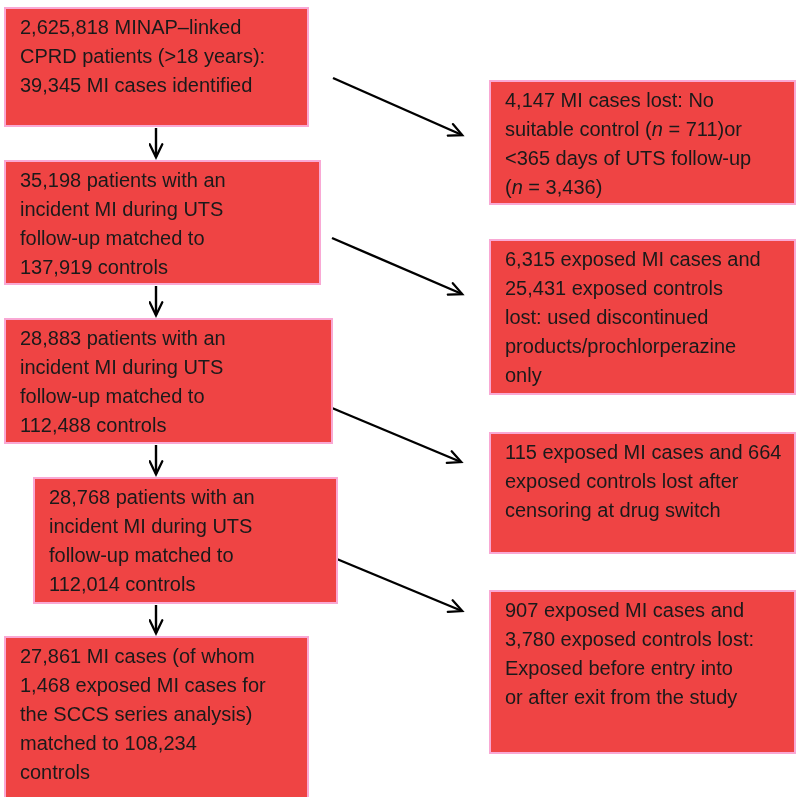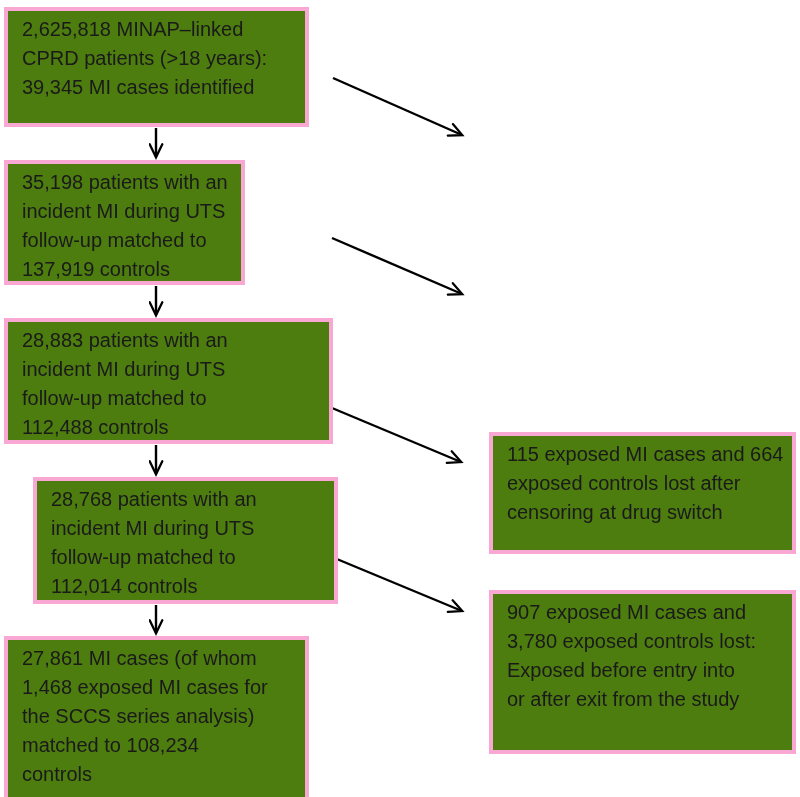--- a/index.html
+++ b/index.html
@@ -8,22 +8,22 @@
   body { font-family: "Liberation Sans", sans-serif; }
   #canvas {
     position: relative;
     width: 800px;
     height: 797px;
     background: #ffffff;
     overflow: hidden;
   }
   .box {
     position: absolute;
-    border: 4px solid #f9a8d4;
-    background: #4d7c0f;
+    border: 2px solid #f9a8d4;
+    background: #ef4444;
   }
   .box-text {
     font-size: 20px;
     line-height: 29px;
     color: #1a1a1a;
     white-space: pre-line;
     padding: 4px 2px 0 14px;
   }
   .italic { font-style: italic; }
   #arrow-layer {
@@ -32,21 +32,21 @@
     width: 800px; height: 797px;
     pointer-events: none;
   }
   .arrow-line {
     stroke: #000000;
     stroke-width: 2.4;
     fill: none;
   }
   
   .fb0 { left: 4px;  top: 7px;   width: 305px; height: 120px; }
-  .fb1 { left: 4px;  top: 160px; width: 241px; height: 125px; }
+  .fb1 { left: 4px;  top: 160px; width: 317px; height: 125px; }
   .fb2 { left: 4px;  top: 318px; width: 329px; height: 126px; }
   .fb3 { left: 4px;  top: 477px; width: 305px; height: 127px; margin-left: 29px; }
   .fb4 { left: 4px;  top: 636px; width: 305px; height: 176px; }
   
   .eb0 { left: 489px; top: 80px;  width: 307px; height: 125px; }
   .eb1 { left: 489px; top: 239px; width: 307px; height: 156px; }
   .eb2 { left: 489px; top: 432px; width: 307px; height: 122px; }
   .eb3 { left: 489px; top: 590px; width: 307px; height: 164px; }
 </style>
 </head>
@@ -99,21 +99,34 @@
   </div>
 
   <div class="box fb4">
     <div class="box-text">27,861 MI cases (of whom
 1,468 exposed MI cases for
 the SCCS series analysis)
 matched to 108,234
 controls</div>
   </div>
 
+  <div class="box eb0">
+    <div class="box-text"><span>4,147 MI cases lost: No</span>
+<span>suitable control (</span><span class="italic">n</span><span> = 711)or</span>
+<span>&lt;365 days of UTS follow-up</span>
+<span>(</span><span class="italic">n</span><span> = 3,436)</span></div>
+  </div>
 
+  <div class="box eb1">
+    <div class="box-text">6,315 exposed MI cases and
+25,431 exposed controls
+lost: used discontinued
+products/prochlorperazine
+only</div>
+  </div>
 
   <div class="box eb2">
     <div class="box-text">115 exposed MI cases and 664
 exposed controls lost after
 censoring at drug switch</div>
   </div>
 
   <div class="box eb3">
     <div class="box-text">907 exposed MI cases and
 3,780 exposed controls lost:

